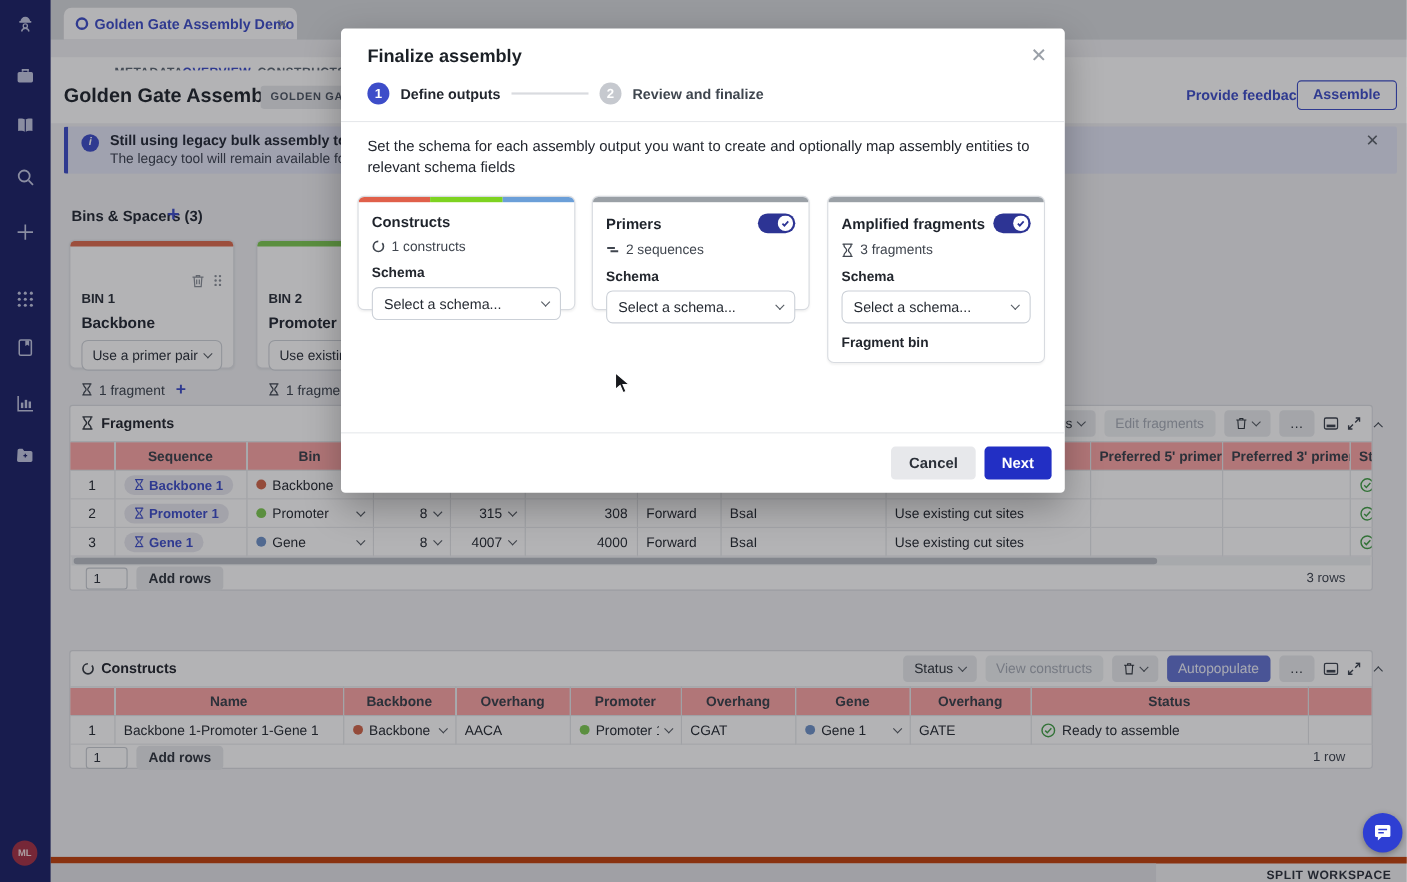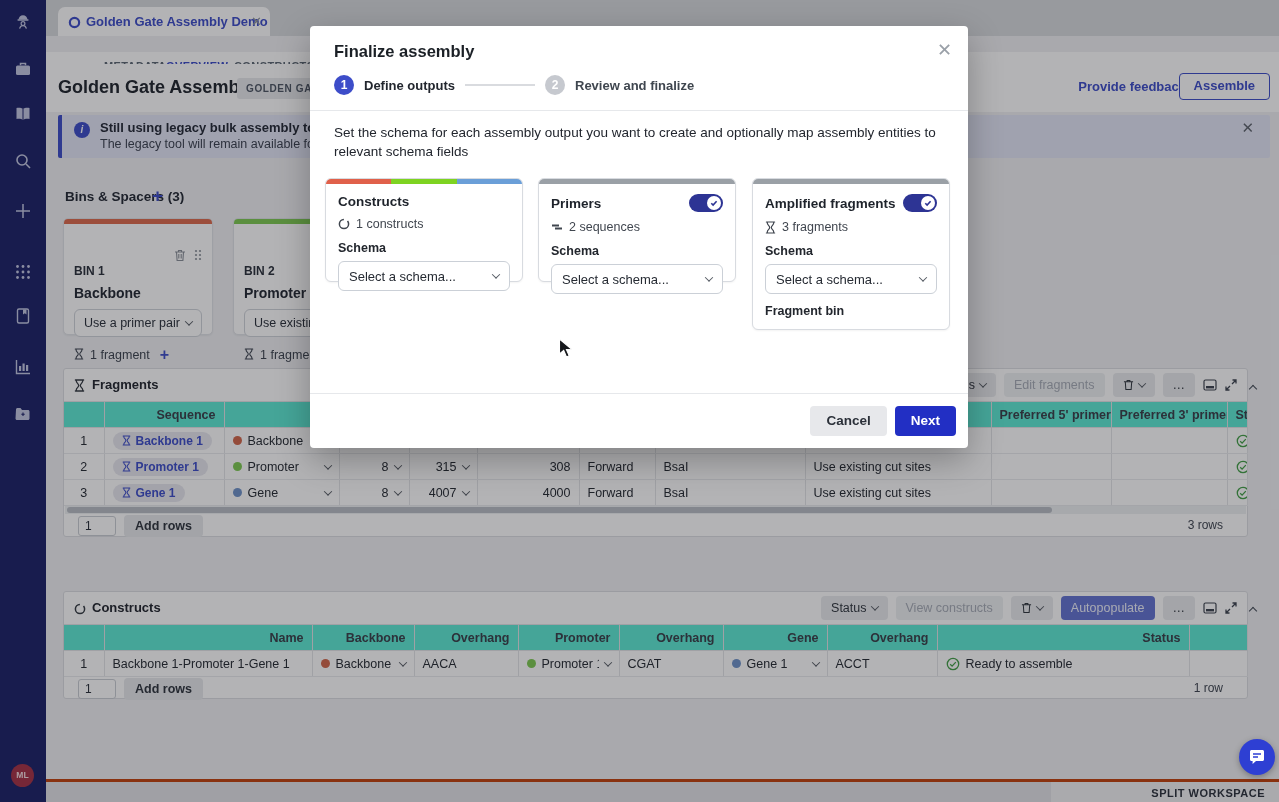--- a/index.html
+++ b/index.html
@@ -66,22 +66,22 @@
   .ptitle .ptlabel { position:absolute; left:28px; top:0; line-height:32px; font-size:13px; font-weight:700; color:#22262e; }
   .toolbar { position:absolute; right:10px; top:4px; display:flex; gap:8px; align-items:center; height:24px; }
   .tbtn { height:24px; background:#e9ebee; border-radius:4px; padding:0 10px; font-size:12.5px; color:#2f353d;
           display:flex; align-items:center; gap:5px; white-space:nowrap; }
   .tbtn.disabled { color:#a6acb6; background:#eef0f2; }
   .tbtn.primary { background:#6474d2; color:#eef0fb; }
   .iconbtn { color:#3c434e; display:flex; align-items:center; }
   .collapse { position:absolute; width:14px; height:14px; }
 
   table.grid { border-collapse:collapse; table-layout:fixed; width:1183px; }
-  table.grid th { background:#5eead4; border:1px solid #e3e5e8; border-left:none; height:26px; font-size:12.5px;
-                  font-weight:600; color:#39404a; text-align:right; padding:0 8px; overflow:hidden; white-space:nowrap; }
+  table.grid th { background:#fca5a5; border:1px solid #e3e5e8; border-left:none; height:26px; font-size:12.5px;
+                  font-weight:600; color:#39404a; text-align:center; padding:0 8px; overflow:hidden; white-space:nowrap; }
   table.grid td { border-right:1px solid #e3e5e8; border-top:1px solid #e9eaed; border-bottom:1px solid #e9eaed;
                   height:26px; font-size:12.5px; color:#262b33; padding:0 8px; overflow:hidden; white-space:nowrap; }
   td.rownum, th.rownum { text-align:center; color:#495057; padding:0 2px; }
   td.num { text-align:right; }
   .cellflex { display:flex; align-items:center; gap:6px; height:100%; }
   .cellflex .grow { flex:1; overflow:hidden; white-space:nowrap; }
   .chip { display:inline-flex; align-items:center; gap:5px; background:#e8e8ef; border-radius:10px; padding:2px 9px;
           color:#3d4dc9; font-size:12px; font-weight:600; }
   .dot { width:9px; height:9px; border-radius:50%; display:inline-block; flex:none; }
   .chev { display:inline-block; width:6px; height:6px; border-right:1.6px solid #555b63; border-bottom:1.6px solid #555b63;
@@ -92,21 +92,21 @@
   .hscroll { position:relative; height:8px; background:#eef0f2; margin:0 1px; }
   .hthumb { position:absolute; left:2px; top:1px; width:985px; height:6px; border-radius:3px; background:#b9bdc4; }
   .tfoot { position:relative; height:24px; }
   .tfoot input { position:absolute; left:14px; top:2px; width:38px; height:20px; border:1px solid #c9cdd3; border-radius:3px;
                  font-size:12px; padding:0 6px; font-family:"Liberation Sans",sans-serif; color:#2a303a; }
   .addrows { position:absolute; left:60px; top:1px; height:22px; background:#e7e9ec; border-radius:4px; padding:0 11px;
              font-size:12.5px; font-weight:600; color:#2e343d; line-height:22px; }
   .rowcount { position:absolute; right:24px; top:4px; font-size:12px; color:#3e4550;text-align:center; }
 
   
-  #wsbar { position:absolute; left:46px; top:779px; width:1233px; height:23px; background:#f2f2f4; border-top:3px solid #c2410c; }
+  #wsbar { position:absolute; left:46px; top:779px; width:1233px; height:23px; background:#f2f2f4; border-top:6px solid #c2410c; }
   #wsbar .left { position:absolute; left:0; top:0; width:1005px; height:23px; background:#e3e4e7; }
   #wsbar .label { position:absolute; right:14px; top:0; line-height:22px; font-size:11px; font-weight:700;
                   letter-spacing:.5px; color:#2c323c; }
 
   
   #overlay { position:absolute; left:0; top:0; width:1279px; height:802px; background:rgba(18,20,26,.32); z-index:90; }
   #modal { position:absolute; left:310px; top:26px; width:658px; height:422px; background:#fff; border-radius:4px;
            box-shadow:0 12px 34px rgba(0,0,0,.28); z-index:100;padding-left:48px; }
   #mtitle { position:absolute; left:24px; top:16px; font-size:16.5px; font-weight:700; color:#1b2026; }
   #mclose { position:absolute; right:16px; top:13px; font-size:18px; color:#9aa0a8; }
@@ -601,21 +601,21 @@
               </span>
             </td>
         <td>CGAT</td>
         <td>
               <span class="cellflex">
                 <span class="dot" style="background:#6f93c9"></span>
                 <span class="grow">Gene 1</span>
                 <span class="chev"></span>
               </span>
             </td>
-        <td>ACCT</td>
+        <td>GATE</td>
         <td>
               <span class="cellflex">
                 <svg width="14" height="14" viewBox="0 0 14 14" style="flex:none">
                   <circle cx="7" cy="7" r="5.7" fill="none" stroke="#43a047" stroke-width="1.3"></circle>
                   <path d="M4.2 7.2l1.9 1.9 3.7-4" fill="none" stroke="#43a047" stroke-width="1.3"></path>
                 </svg>
                 <span class="grow">Ready to assemble</span>
               </span>
             </td>
         <td></td>

